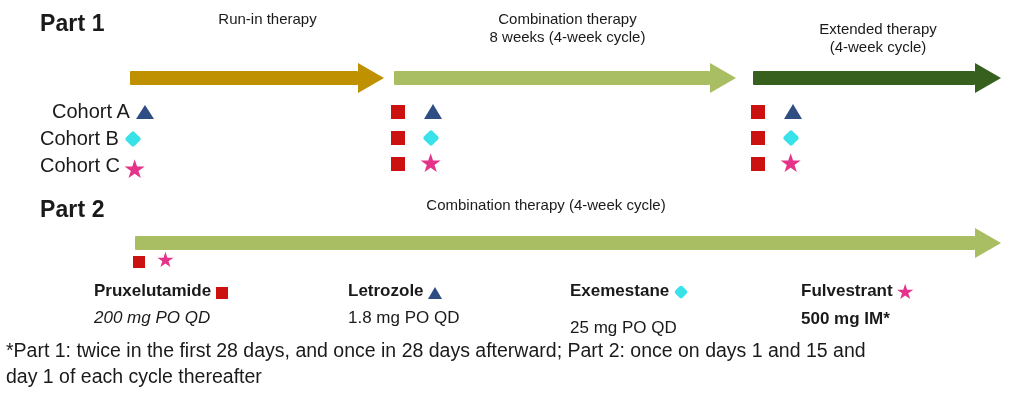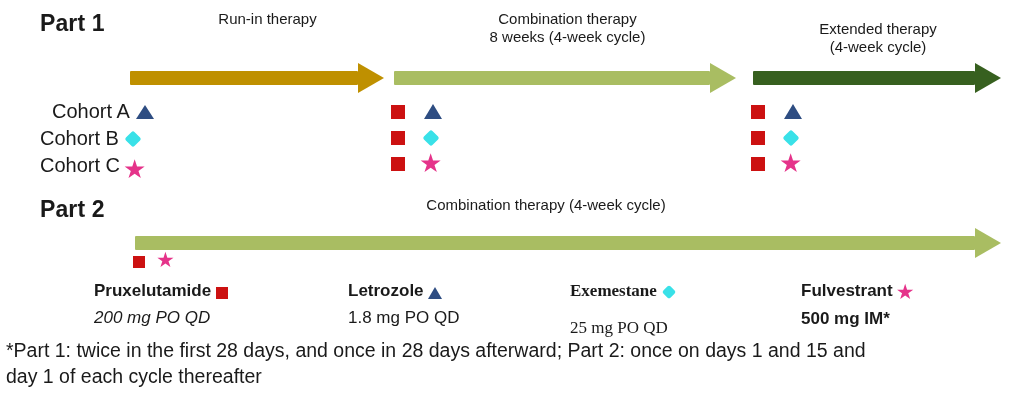--- a/index.html
+++ b/index.html
@@ -198,21 +198,21 @@
     <div class="drug-dose" style="margin-top:7px;font-style:italic;">200 mg PO QD</div>
   </div>
 
   <div class="abs" style="left:348px; top:281px;">
     <div class="drug-name">
       <span>Letrozole</span><span class="inline-marker m-triangle small" style="border-bottom:12px solid #2E4D82; margin-left:4px; top:1px;"></span>
     </div>
     <div class="drug-dose" style="margin-top:7px;">1.8 mg PO QD</div>
   </div>
 
-  <div class="abs" style="left:570px; top:281px;font-family:Liberation Serif, serif;">
+  <div class="abs" style="left:570px; top:281px;">
     <div class="drug-name">
       <span>Exemestane</span><span class="inline-marker m-diamond small" style="background:#39E1E8; margin-left:7px; top:0px;"></span>
     </div>
     <div class="drug-dose" style="margin-top:17px;">25 mg PO QD</div>
   </div>
 
   <div class="abs" style="left:801px; top:281px;">
     <div class="drug-name">
       <span>Fulvestrant</span><span class="inline-marker m-star small" style="color:#E5338A; margin-left:3px; top:1px;">★</span>
     </div>

